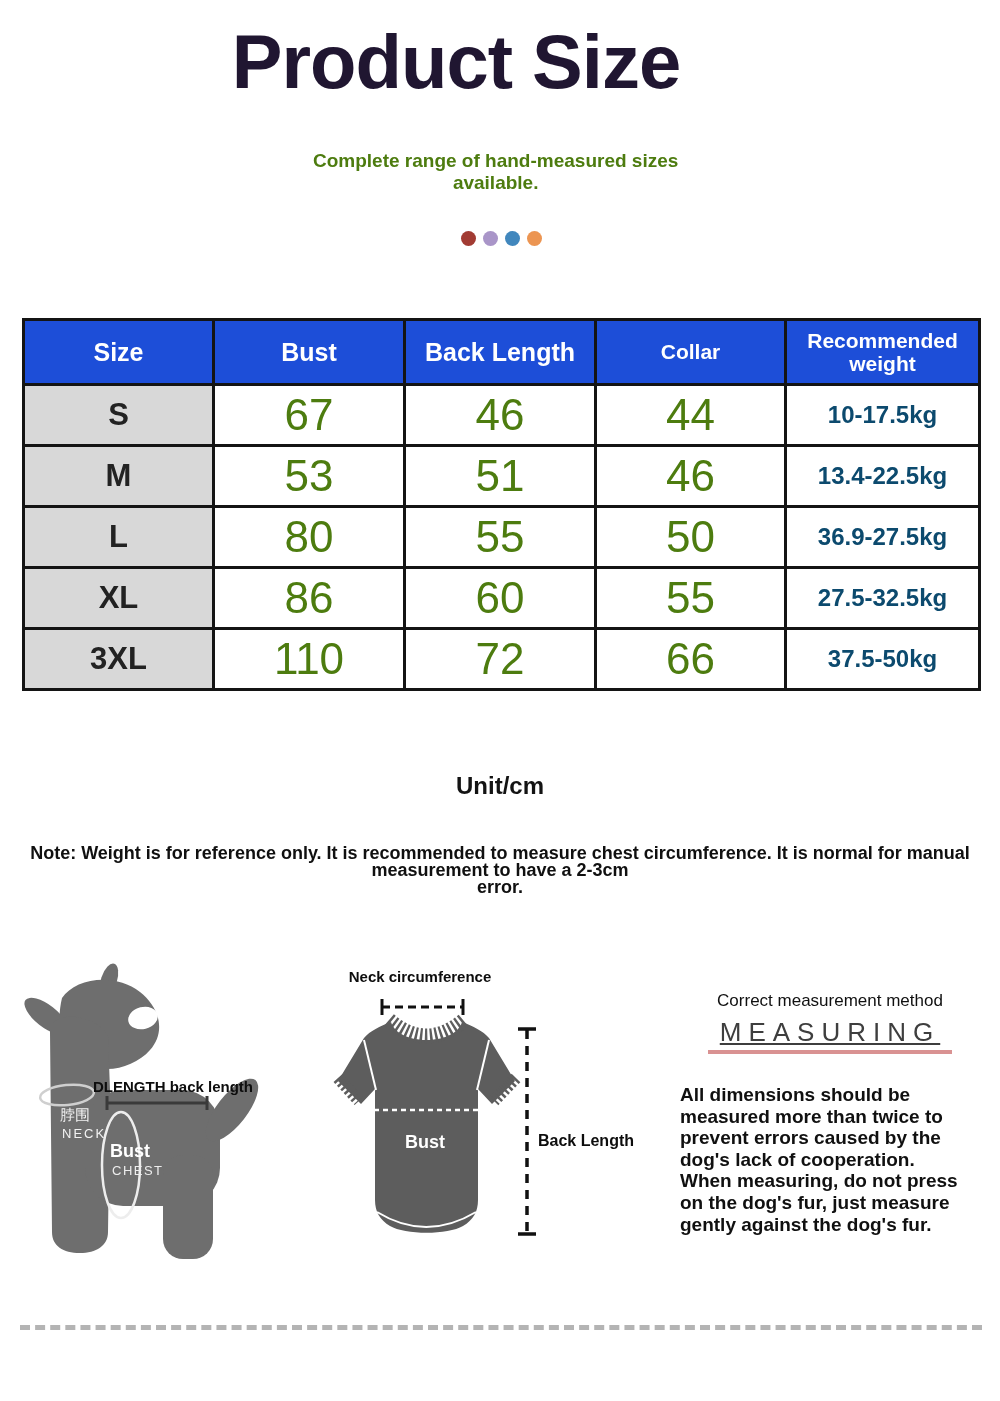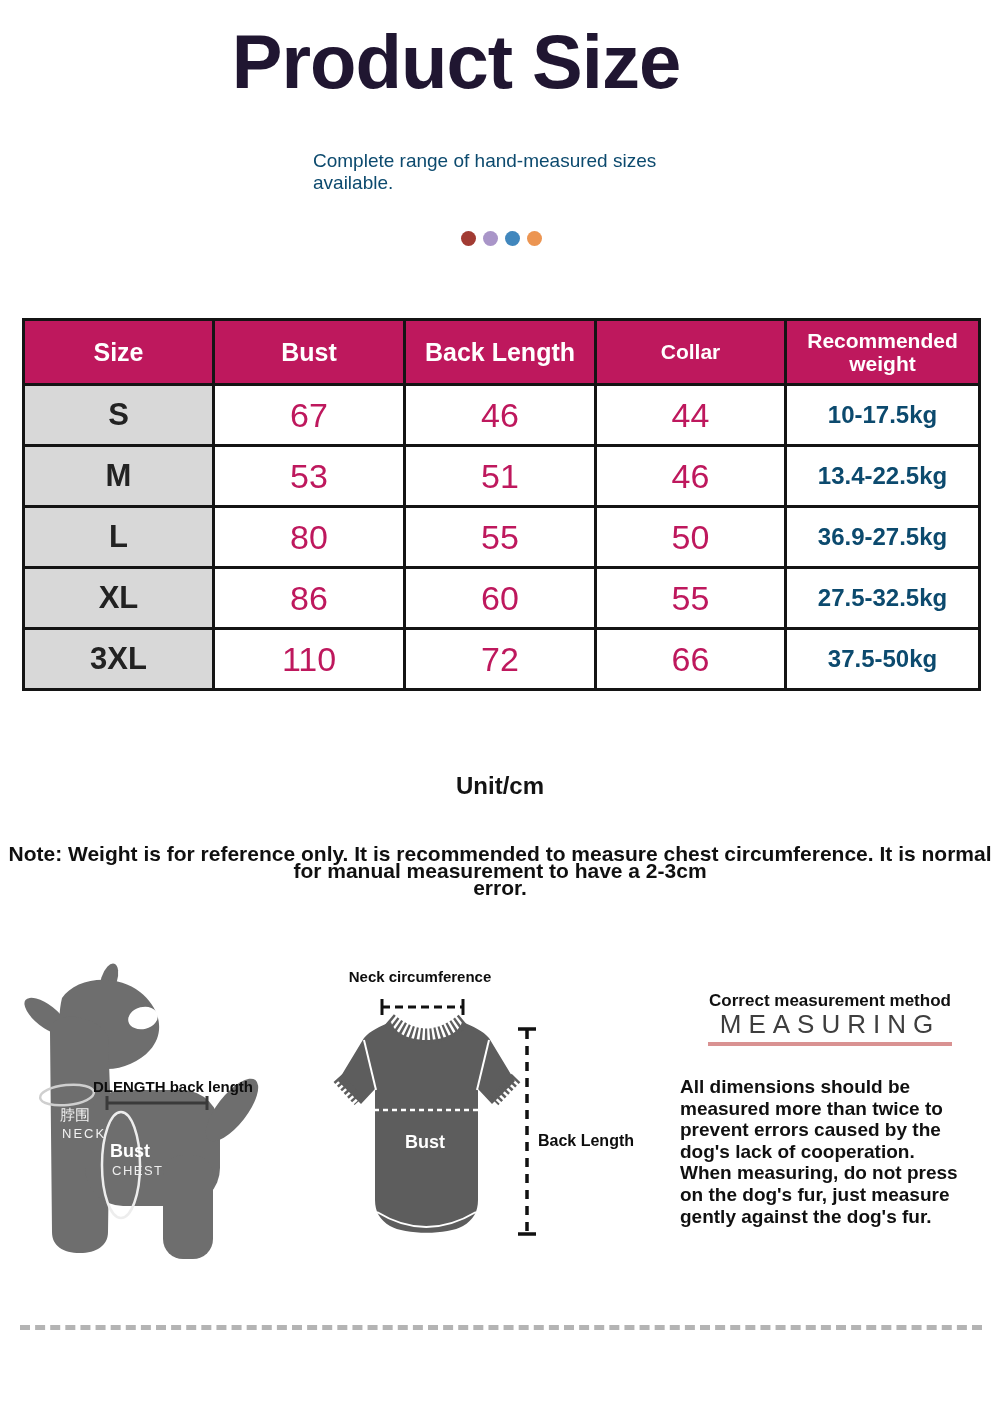--- a/index.html
+++ b/index.html
@@ -1,49 +1,49 @@
 <!DOCTYPE html>
 <html><head>
 <meta charset="utf-8">
 <style>
   html,body{margin:0;padding:0;background:#fff;}
   .canvas{position:relative;width:1000px;height:1401px;background:#ffffff;overflow:hidden;
           font-family:"Liberation Sans",sans-serif;color:#111;}
 
   .title{position:absolute;left:0;top:18px;width:912px;text-align:center;
          font-size:76px;font-weight:700;color:#201631;letter-spacing:-1px;}
-  .subtitle{position:absolute;left:313px;top:150px;font-size:19px;font-weight:400;
-            color:#0c4a6e;line-height:22px;white-space:pre-line;}
+  .subtitle{position:absolute;left:313px;top:150px;font-size:19px;font-weight:700;
+            color:#4d7c0f;line-height:22px;white-space:pre-line;text-align:center;}
   .dots{position:absolute;left:461px;top:231px;display:flex;gap:7px;}
   .dot{width:15px;height:15px;border-radius:50%;}
 
   table.size-table{position:absolute;left:22px;top:318px;width:956px;
        border-collapse:collapse;table-layout:fixed;text-align:center;}
   table.size-table th,table.size-table td{border:3px solid #141414;padding:0;vertical-align:middle;}
   table.size-table thead tr{height:65px;}
   table.size-table tbody tr{height:61px;}
-  th.hdr{background:#be185d;color:#ffffff;font-weight:700;font-size:25px;}
+  th.hdr{background:#1d4ed8;color:#ffffff;font-weight:700;font-size:25px;}
   th.hdr-small{font-size:21px;}
   th.hdr-wrap{font-size:21px;line-height:23px;white-space:pre-line;}
   td.size-col{background:#d8d8d8;font-size:31px;font-weight:700;color:#222;}
-  td.num{font-size:34px;font-weight:400;color:#be185d;background:#fff;}
+  td.num{font-size:44px;font-weight:400;color:#4d7c0f;background:#fff;}
   td.weight-col{font-size:24px;font-weight:700;color:#0c4a6e;background:#fff;}
 
   .unit{position:absolute;left:0;top:772px;width:1000px;text-align:center;
         font-size:24px;font-weight:700;color:#131313;}
   .note{position:absolute;left:0;top:845px;width:1000px;text-align:center;
-        font-size:21px;font-weight:700;color:#101010;line-height:17px;white-space:pre-line;}
+        font-size:18px;font-weight:700;color:#101010;line-height:17px;white-space:pre-line;}
 
   .dog-svg{position:absolute;left:0;top:940px;}
   .shirt-svg{position:absolute;left:330px;top:950px;}
 
   .measure-block{position:absolute;left:680px;top:992px;width:300px;}
-  .m-heading{text-align:center;font-size:17px;font-weight:700;color:#101010;line-height:18px;}
+  .m-heading{text-align:center;font-size:17px;font-weight:400;color:#101010;line-height:18px;}
   .m-title{text-align:center;font-size:26px;font-weight:400;color:#3e3e3e;
-           letter-spacing:7px;line-height:28px;}
+           letter-spacing:7px;margin-top:8px;line-height:28px;text-decoration:underline;}
   .m-underline{height:4px;width:244px;margin:4px auto 0;}
   .m-body{margin-top:30px;font-size:19px;font-weight:700;color:#101010;
           line-height:21.6px;white-space:pre-line;}
 
   .divider{position:absolute;left:20px;top:1325px;width:962px;height:0;
            border-top:5px dashed #b4b4b4;}
 </style>
 </head>
 <body>
 

